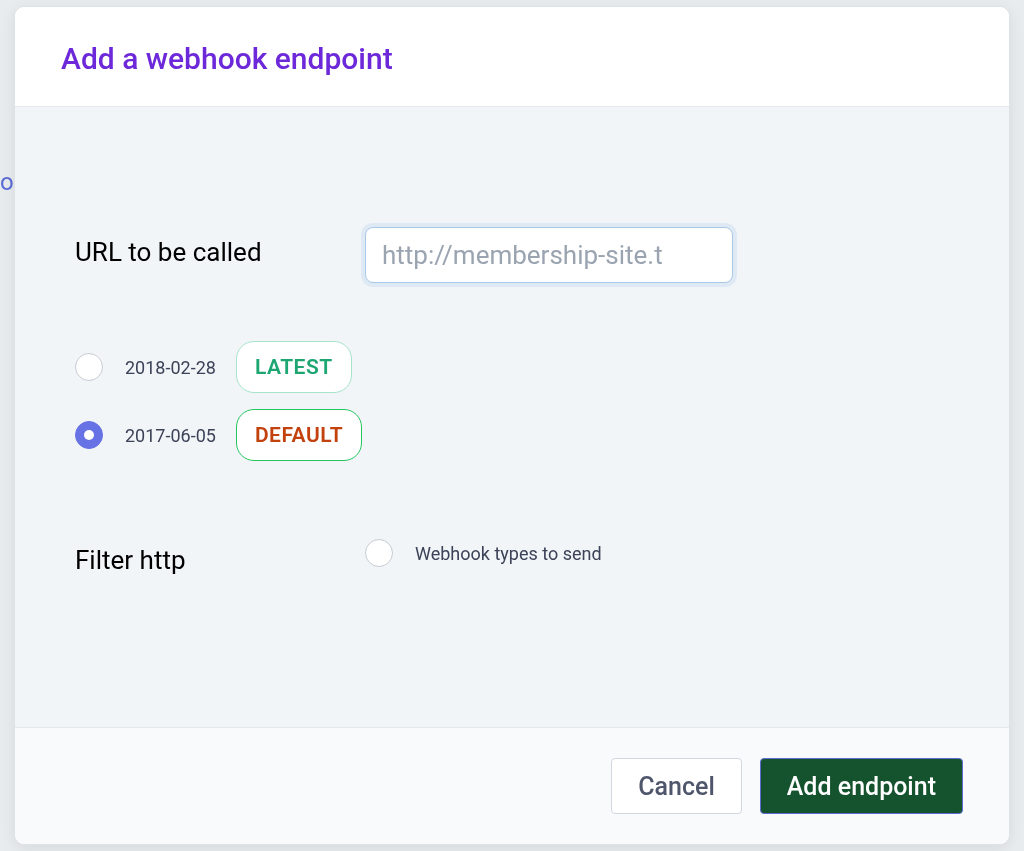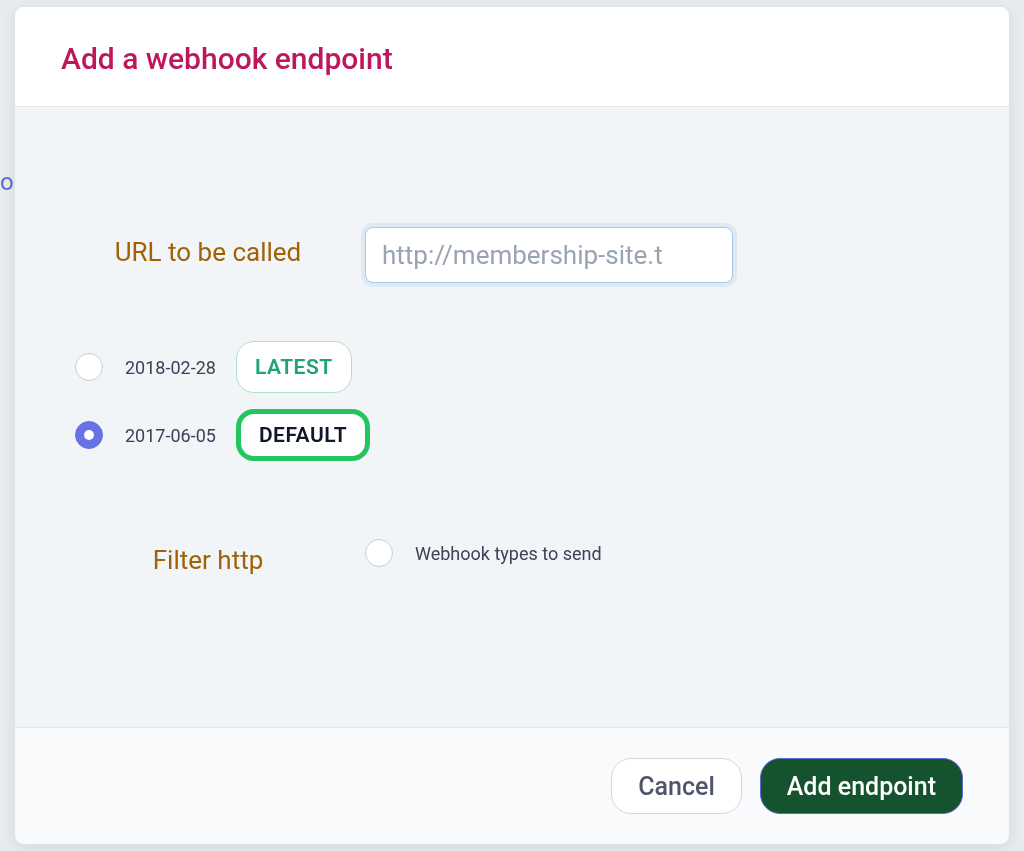--- a/index.html
+++ b/index.html
@@ -32,39 +32,39 @@
       display: flex;
       flex-direction: column;
       overflow: hidden;
     }
     .modal-header {
       background: #fff;
       padding: 34px 46px 30px 46px;
       border-bottom: 1px solid #e3e8ee;
     }
     .modal-title {
-      color: #be185d;
+      color: #6d28d9;
       font-size: 30px;
       font-weight: 500;
     }
     .modal-body {
       flex: 1;
       padding: 120px 60px 40px 60px;
     }
     .form-row {
       display: flex;
       align-items: flex-start;
       margin-bottom: 58px;
     }
     .form-row.version-row { margin-bottom: 58px; }
     .form-label {
       flex: 0 0 290px;
-      text-align: center;
+      text-align: left;
       padding-right: 24px;
-      color: #a16207;
+      color: #000000;
       font-size: 26px;
       font-weight: 400;
       line-height: 1.5;
       padding-top: 6px;
     }
     .form-label.multiline {
       padding-top: 6px;
     }
     .form-control-group {
       flex: 1;
@@ -132,36 +132,36 @@
       font-size: 21px;
       font-weight: 600;
       letter-spacing: 0.5px;
     }
     .badge-latest {
       color: #1ea672;
       border: 1px solid #a6e3c9;
       background: #fff;
     }
     .badge-default {
-      color: #0f172a;
-      border: 5px solid #22c55e;
+      color: #c2410c;
+      border: 1px solid #22c55e;
       background: #fff;
     }
     .modal-footer {
       border-top: 1px solid #e3e8ee;
       padding: 30px 46px;
       display: flex;
       justify-content: flex-end;
       gap: 18px;
       background: #f8fafc;
     }
     .btn {
       height: 56px;
       padding: 0 26px;
-      border-radius: 20px;
+      border-radius: 4px;
       font-size: 25px;
       font-weight: 500;
       font-family: inherit;
       cursor: pointer;
       display: inline-flex;
       align-items: center;
       justify-content: center;
     }
     .btn-secondary {
       background: #fff;

